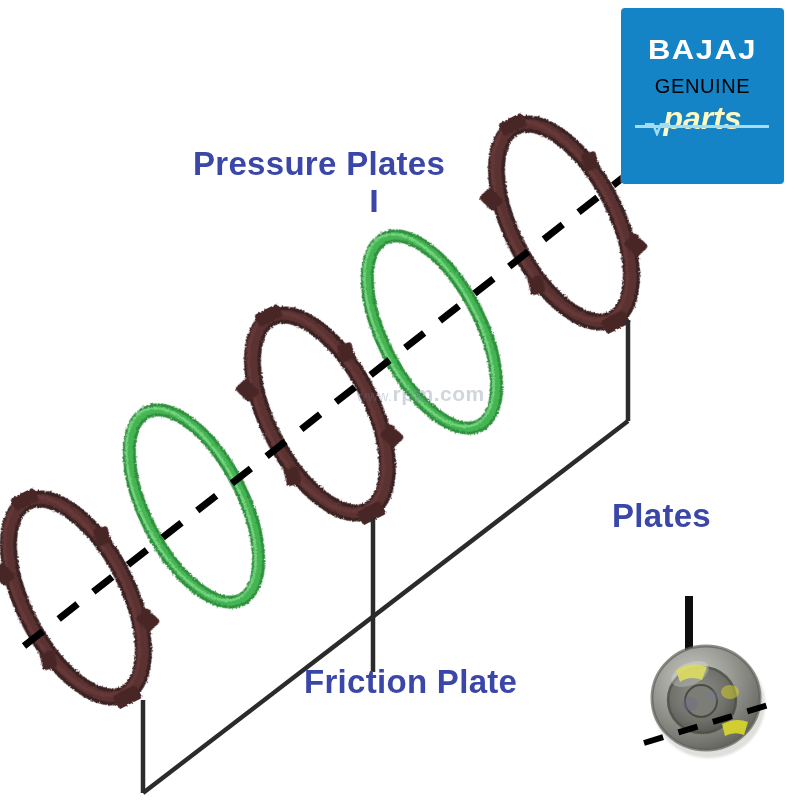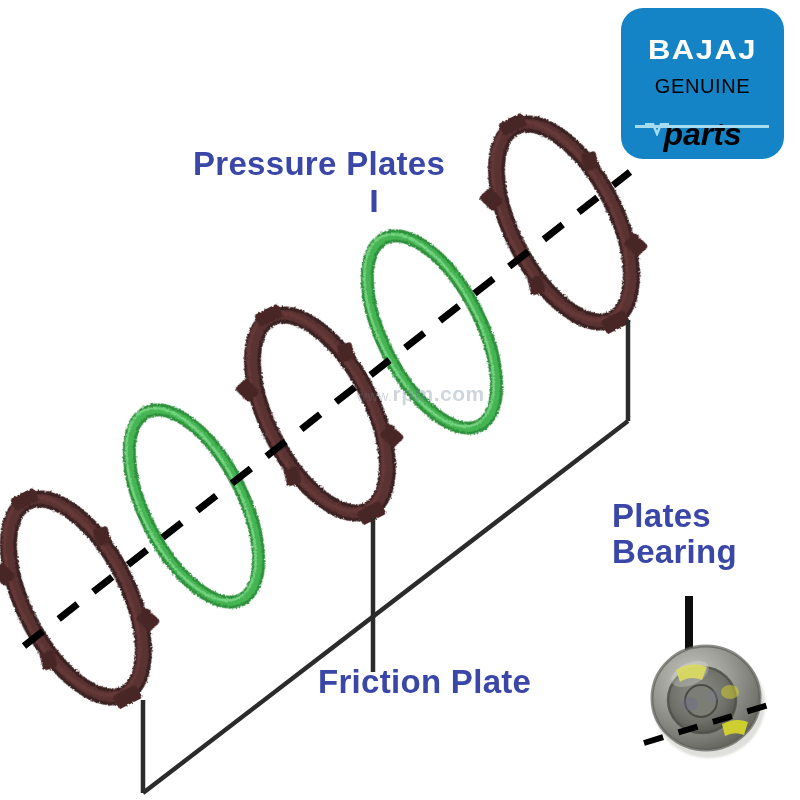--- a/index.html
+++ b/index.html
@@ -34,43 +34,43 @@
     white-space: nowrap;
     letter-spacing: 0.3px;
     line-height: 1.08;
   }
   #label-pressure-plates {
     left: 193px;
     top: 146px;
     font-size: 33px;
   }
   #label-friction-plate {
-    left: 318px;
+    left: 304px;
     top: 664px;
     font-size: 33px;
   }
   #label-release-bearing {
     left: 612px;
     top: 498px;
     font-size: 33px;
     text-align: left;
   }
   #label-release-bearing .rb-line {
     display: block;
   }
 
   
   #bajaj-logo {
     position: absolute;
     left: 621px;
     top: 8px;
     width: 163px;
-    height: 151px;
+    height: 176px;
     background: #1484c6;
-    border-radius: 22px;
+    border-radius: 4px;
     box-shadow: 0 0 0 1px rgba(255,255,255,0.25);
     overflow: hidden;
     text-align: center;
   }
   #bajaj-logo .logo-inner {
     position: absolute;
     left: 0;
     right: 0;
     top: 26px;
     display: flex;
@@ -89,28 +89,28 @@
   #logo-genuine-text {
     color: #000000;
     font-family: "Liberation Sans", sans-serif;
     font-weight: 400;
     font-size: 20px;
     letter-spacing: 0.6px;
     line-height: 1;
     margin-top: 11px;
   }
   #logo-parts-text {
-    color: #000000;
+    color: #fef9c3;
     font-family: "Liberation Sans", sans-serif;
     font-weight: 700;
     font-style: italic;
     font-size: 32px;
     letter-spacing: 0px;
     line-height: 1;
-    margin-top: 22px;
+    margin-top: 6px;
   }
   #logo-underline {
     position: absolute;
     left: 14px;
     top: 117px;
     width: 134px;
     height: 3px;
     background: #a6dcf0;
   }
   #logo-tick {
@@ -282,21 +282,20 @@
   <div id="watermark">
     <span class="wm-sub">www.</span><span>rpm.com</span>
   </div>
 
   <div class="label" id="label-pressure-plates">Pressure Plates</div>
 
   <div class="label" id="label-friction-plate">Friction Plate</div>
 
   <div class="label" id="label-release-bearing">
     <span class="rb-line">Plates</span>
-    <span class="rb-line">Bearing</span>
   </div>
 
   <div id="bajaj-logo">
     <div class="logo-inner">
       <div id="logo-bajaj-text">BAJAJ</div>
       <div id="logo-genuine-text">GENUINE</div>
       <div id="logo-parts-text">parts</div>
     </div>
     <div id="logo-underline"></div>
     <svg id="logo-tick" viewBox="0 0 26 13">

